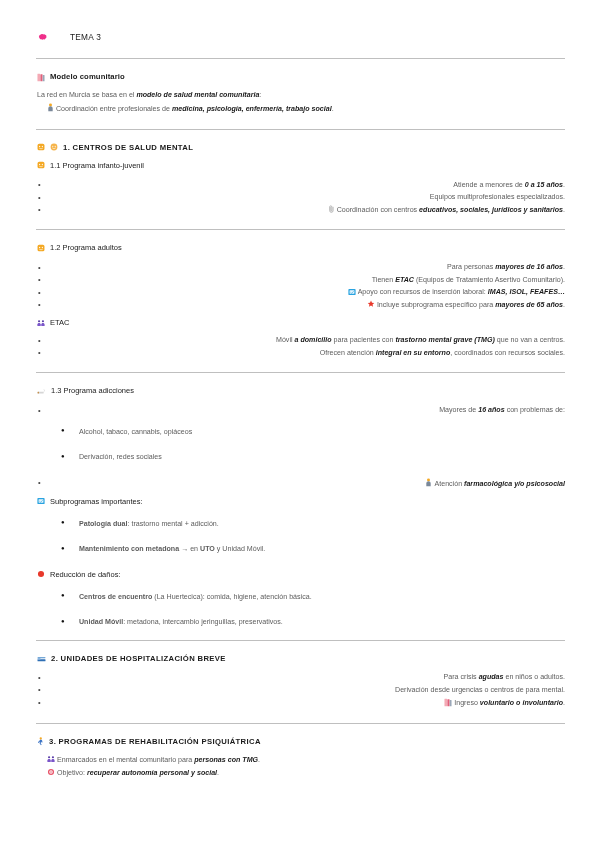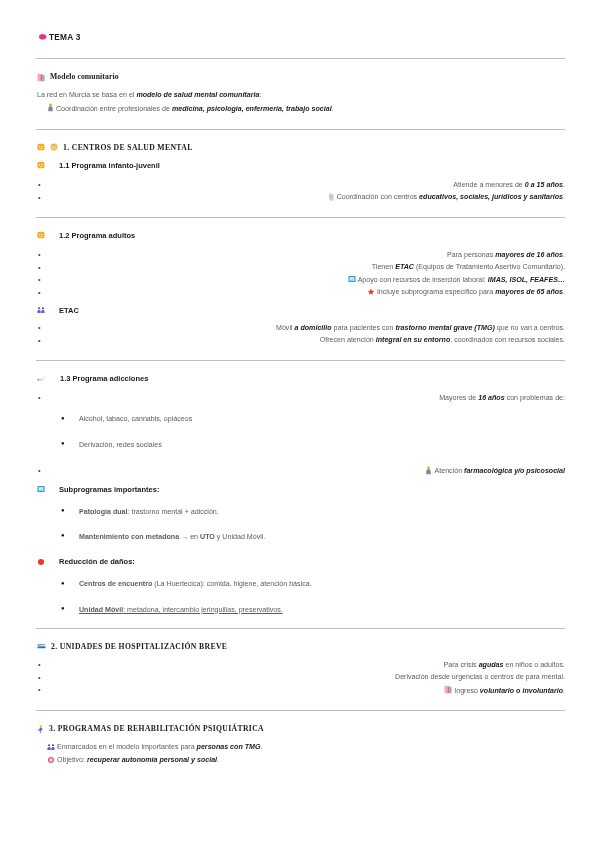--- a/index.html
+++ b/index.html
@@ -19,23 +19,23 @@
     width: 599px;
     height: 848px;
     padding: 32px 34px 0 36px;
     position: relative;
   }
 
   
   .doc-title {
     display: flex;
     align-items: center;
-    gap: 2px;
+    gap: 23px;
     font-size: 8.3px;
-    font-weight: 700;
+    font-weight: 400;
     letter-spacing: 0.25px;
     color: #1a1a1a;
     margin: 0 0 16px 2px;
   }
 
   
   .divider {
     height: 1px;
     background: #bfbfbf;
     margin: 0;
@@ -47,29 +47,28 @@
 
   .h-line {
     display: flex;
     align-items: flex-start;
     gap: 5px;
     font-size: 7.7px;
     font-weight: 700;
     color: #1a1a1a;
     margin: 0 0 9px 1px;
     letter-spacing: 0.1px;
-    font-family: Liberation Serif, serif;
   }
   .h-line.caps { letter-spacing: 0.35px; }
   .h-sub {
     display: flex;
     align-items: flex-start;
-    gap: 14px;
+    gap: 5px;
     font-size: 7.5px;
-    font-weight: 700;
+    font-weight: 400;
     color: #1a1a1a;
     margin: 0 0 10px 1px;
   }
   .h-sub.tight { margin-bottom: 8px; }
 
   .para {
     font-size: 7.1px;
     color: #5c5c5c;
     margin: 0 0 2px 1px;
     line-height: 1.55;
@@ -103,21 +102,21 @@
     margin: 0 0 14px 0;
   }
   .li2::before {
     content: "\25CF";
     position: absolute;
     left: 25px;
     top: -0.5px;
     font-size: 6px;
     color: #111;
   }
-  .li2:last-child { margin-bottom: 0; text-decoration: underline; }
+  .li2:last-child { margin-bottom: 0; }
 
   .ico {
     display: inline-block;
     flex: none;
     position: relative;
     top: 0.5px;
   }
   .ico svg { display: block; }
   .li .ico, .para .ico {
     vertical-align: -1px;
@@ -200,20 +199,23 @@
           <path d="M3.6 7.8c1.4 1.2 3.4 1.2 4.8 0" stroke="#fff" stroke-width="0.9" fill="none" stroke-linecap="round"></path>
         </svg>
       </span>
       <span>1.1 Programa infanto-juvenil</span>
     </div>
     <ul>
       <li class="li">
         <span>Atiende a menores de </span><b>0 a 15 años</b><span>.</span>
       </li>
       <li class="li">
+        <span>Equipos multiprofesionales especializados.</span>
+      </li>
+      <li class="li">
         <span class="ico">
           <svg width="7" height="8" viewBox="0 0 10 12">
             <path d="M7.4 3.3v5.1a2.6 2.6 0 1 1-5.2 0V3a1.7 1.7 0 1 1 3.4 0v5.2a.85.85 0 0 1-1.7 0V3.6" stroke="#8a8a8a" stroke-width="0.85" fill="none" stroke-linecap="round"></path>
           </svg>
         </span><span>Coordinación con centros </span><b>educativos, sociales, jurídicos y sanitarios</b><span>.</span>
       </li>
     </ul>
   </div>
 
   <div class="divider"></div>
@@ -397,21 +399,21 @@
       <span>3. PROGRAMAS DE REHABILITACIÓN PSIQUIÁTRICA</span>
     </div>
     <div class="para" style="padding-left:10px">
       <span class="ico">
         <svg width="8" height="8" viewBox="0 0 12 12">
           <circle cx="3.1" cy="3.3" r="1.6" fill="#5b3fa8"></circle>
           <circle cx="8.9" cy="3.3" r="1.6" fill="#5b3fa8"></circle>
           <path d="M0.6 10.6V8.2c0-1.3 1.1-2.3 2.5-2.3s2.5 1 2.5 2.3v2.4z" fill="#7a55c9"></path>
           <path d="M6.4 10.6V8.2c0-1.3 1.1-2.3 2.5-2.3s2.5 1 2.5 2.3v2.4z" fill="#7a55c9"></path>
         </svg>
-      </span><span>Enmarcados en el modelo importantes para </span><b>personas con TMG</b><span>.</span>
+      </span><span>Enmarcados en el mental comunitario para </span><b>personas con TMG</b><span>.</span>
     </div>
     <div class="para" style="padding-left:10px">
       <span class="ico">
         <svg width="8" height="8" viewBox="0 0 12 12">
           <circle cx="6" cy="6" r="4.6" fill="#e8556a"></circle>
           <circle cx="6" cy="6" r="2.6" fill="#fdfdfd"></circle>
           <circle cx="6" cy="6" r="1.1" fill="#e8556a"></circle>
         </svg>
       </span><span>Objetivo: </span><b>recuperar autonomía personal y social</b><span>.</span>
     </div>

